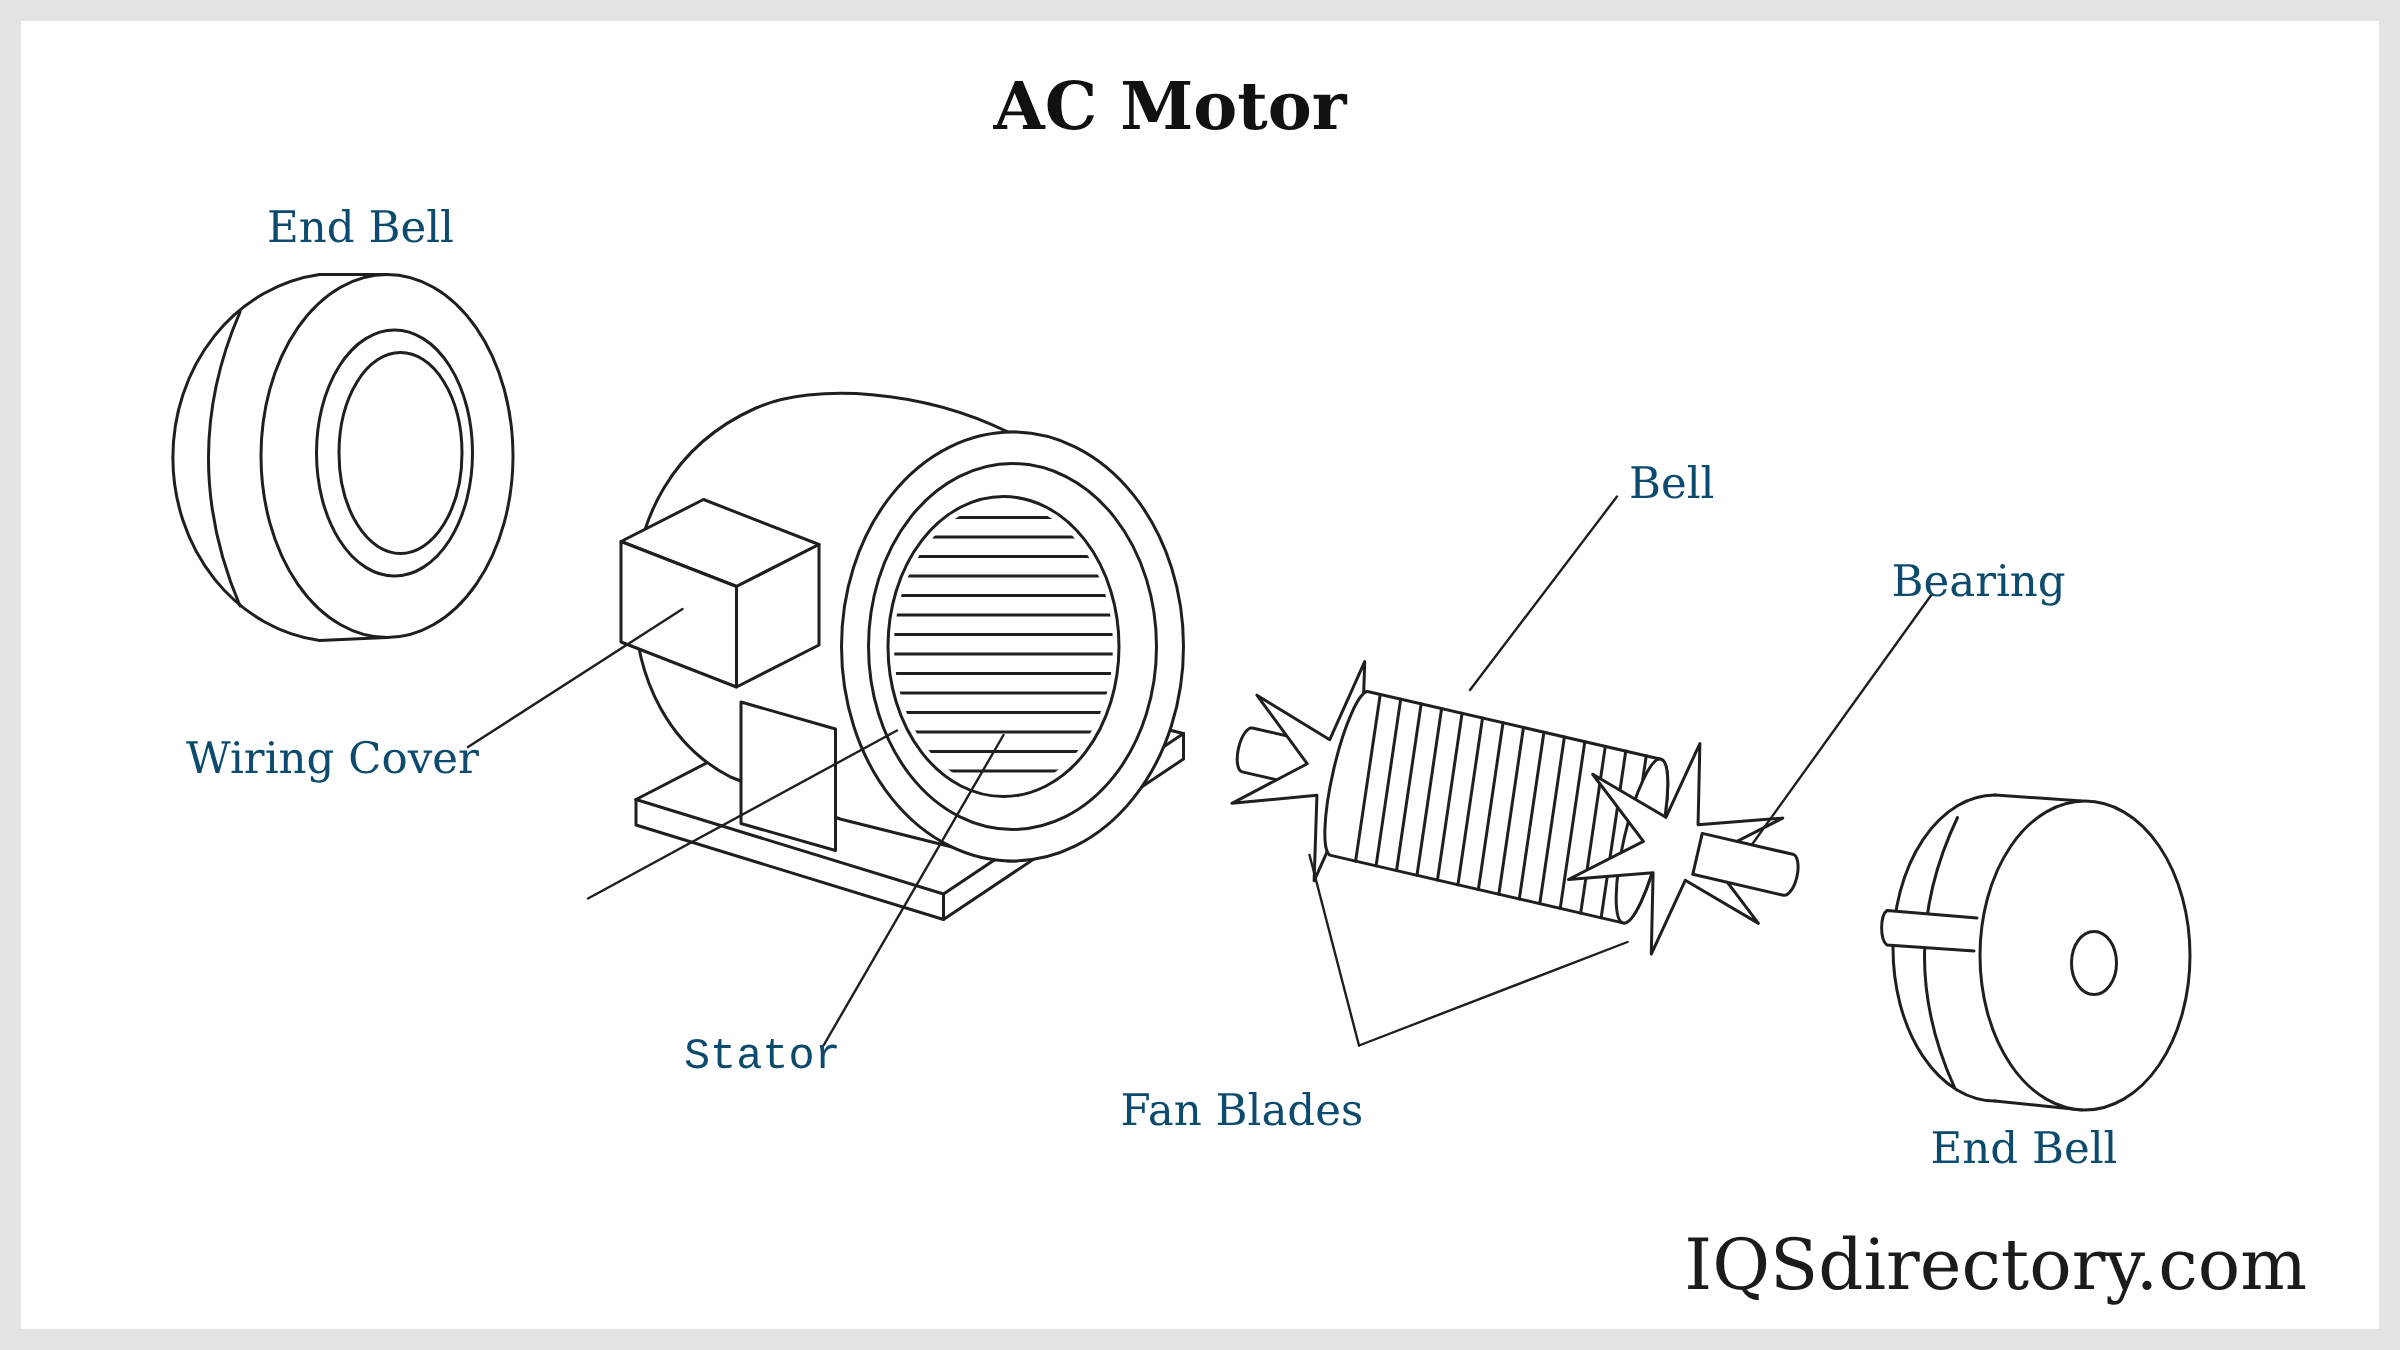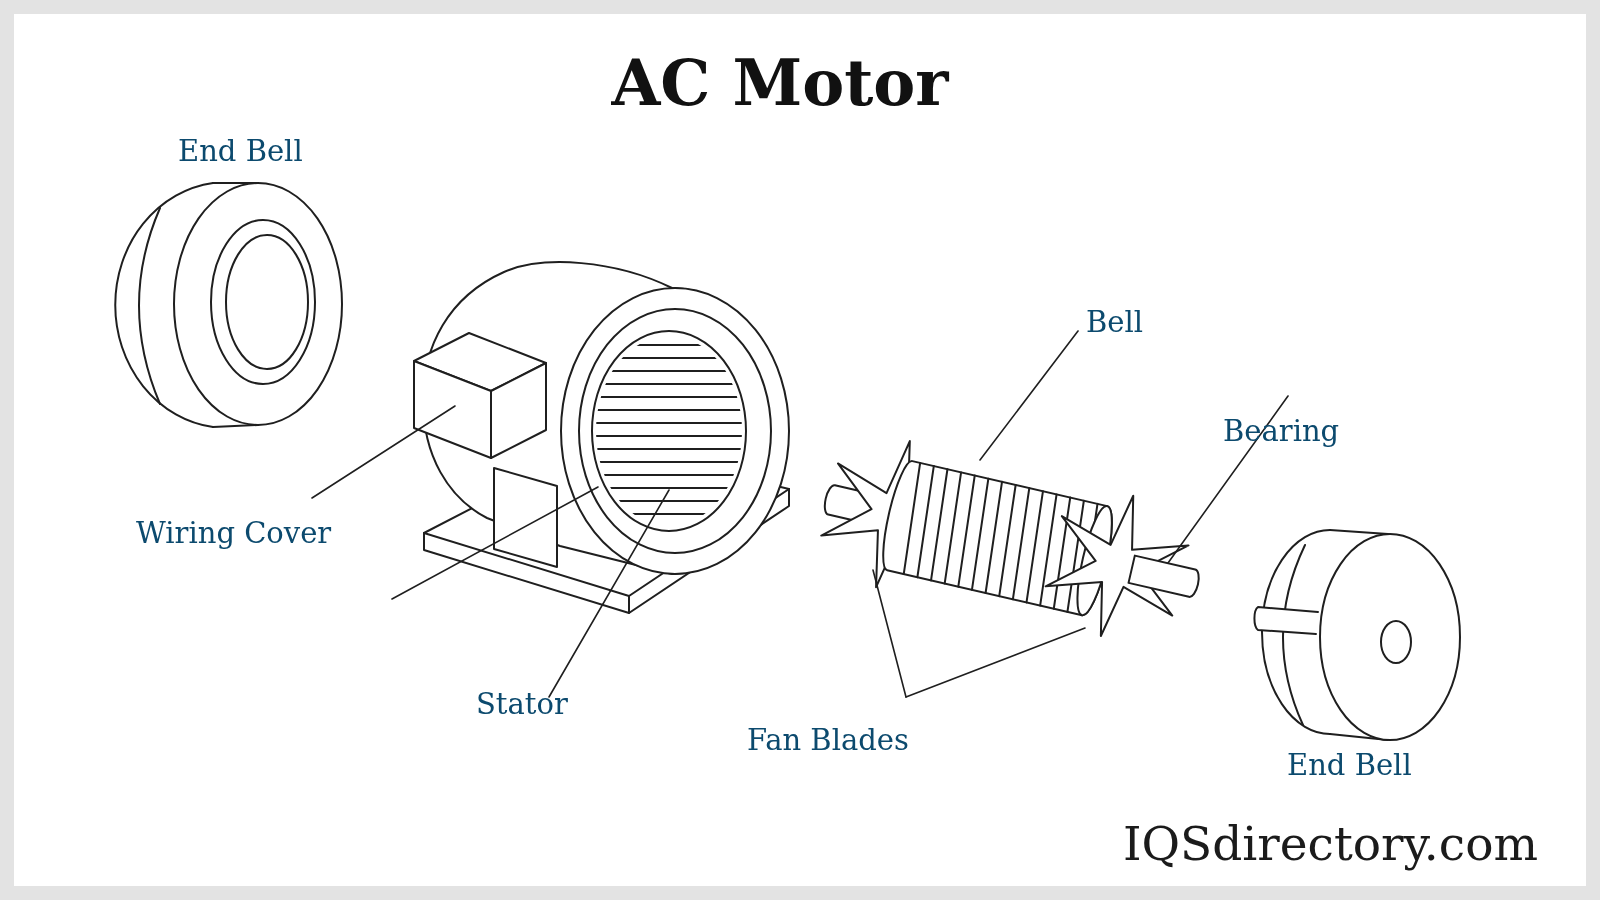--- a/index.html
+++ b/index.html
@@ -25,21 +25,21 @@
     position: absolute;
     font-size: 29px;
     color: #0c4a6e;
     white-space: nowrap;
     line-height: 1.1;
   }
   #title {
     position: absolute;
     left: 480px; top: 46px; width: 600px;
     text-align: center;
-    font-size: 63px;
+    font-size: 44px;
     font-weight: 600;
     color: #111111;
   }
   #watermark {
     position: absolute;
     right: 62px; top: 816px;
     font-size: 47px;
     color: #1b1b1b;
   }
   svg * { vector-effect: non-scaling-stroke; }
@@ -156,27 +156,27 @@
       <path d="M 1288 396 L 1168 563"></path>
       <path d="M 906 697 L 873 570"></path>
       <path d="M 906 697 L 1085 628"></path>
     </g>
   </svg>
 
   <div id="title">AC Motor</div>
 
   <div class="lbl" style="left:178px; top:136px;">End Bell</div>
 
-  <div class="lbl" style="left:136px; top:490px;margin-top:28px;">Wiring Cover</div>
+  <div class="lbl" style="left:124px; top:490px;">Wiring Cover</div>
 
 
-  <div class="lbl" style="left:476px; top:689px;">Stator</div>
+  <div class="lbl" style="left:456px; top:689px;font-family:Liberation Mono, monospace;">Stator</div>
 
   <div class="lbl" style="left:1086px; top:307px;">Bell</div>
 
-  <div class="lbl" style="left:1223px; top:372px;margin-top:44px;">Bearing</div>
+  <div class="lbl" style="left:1261px; top:372px;">Bearing</div>
 
   <div class="lbl" style="left:747px; top:689px;margin-top:36px;">Fan Blades</div>
 
   <div class="lbl" style="left:1287px; top:750px;">End Bell</div>
 
   <div id="watermark">IQSdirectory.com</div>
 </div>
 
 </body></html>

